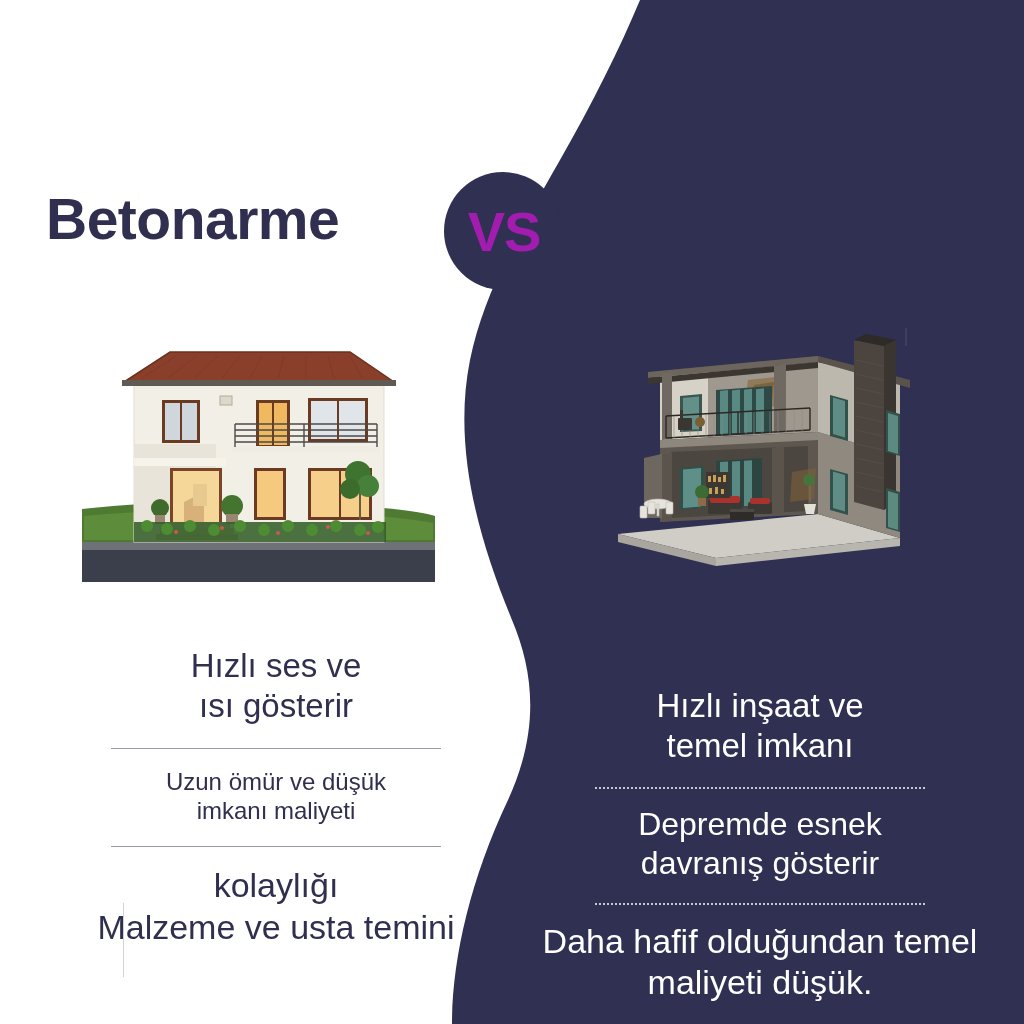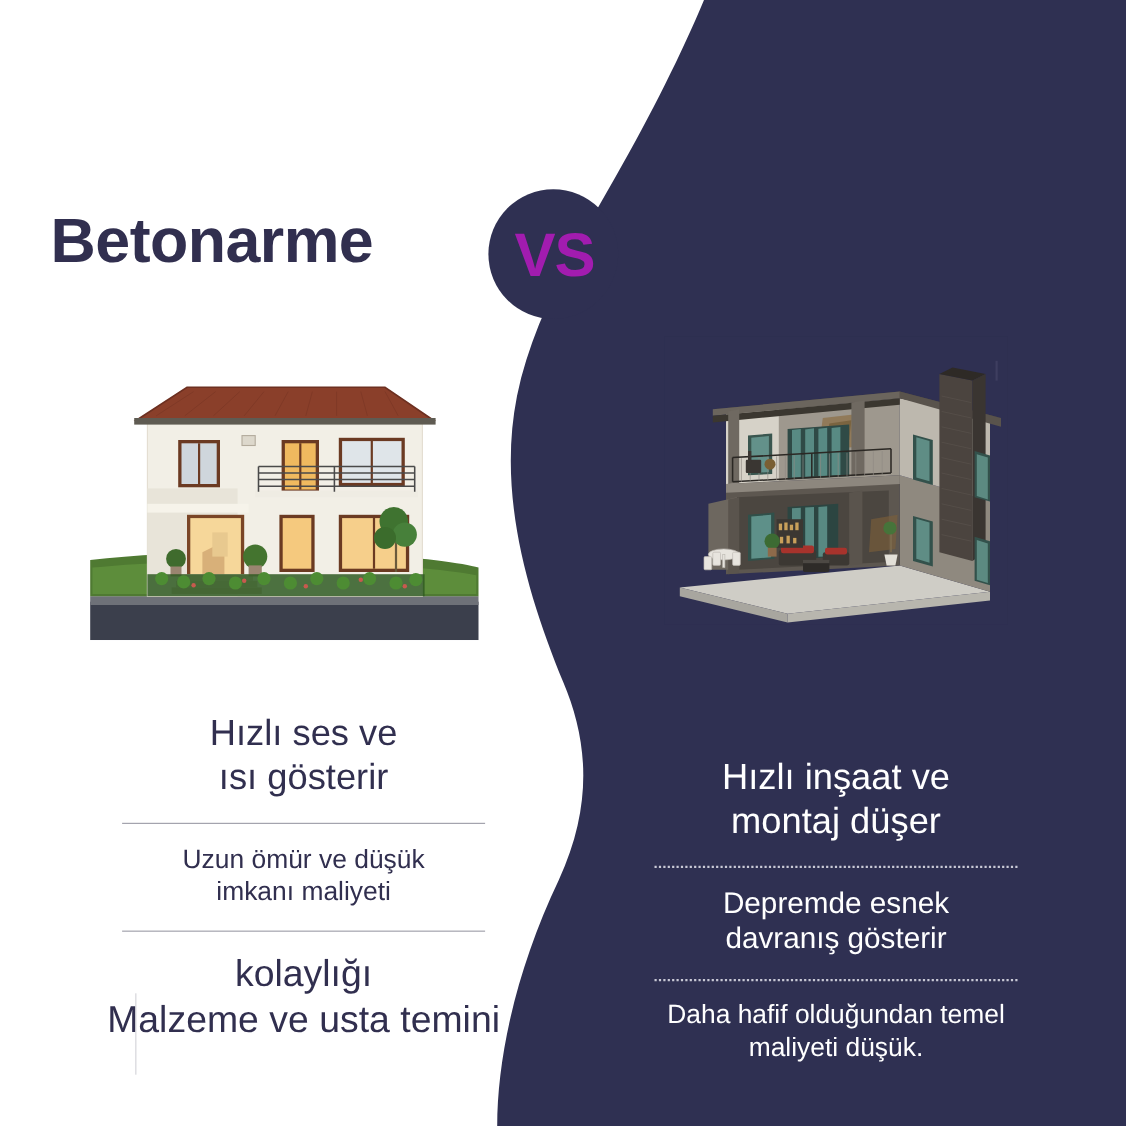--- a/index.html
+++ b/index.html
@@ -80,26 +80,26 @@
   .feat {
     text-align:center;
     line-height:1.22;
     font-weight:400;
     width:100%;
   }
   #col-left .feat  { color:#312F4F; }
   #col-right .feat { color:#FFFFFF; }
 
   .feat.s1 { font-size:33px; }
-  .feat.s2 { font-size:27px; }
+  .feat.s2 { font-size:32px; }
   .feat.s3 { font-size:33px; }
 
   #col-left  .feat.s2 { font-size:24px; }
   #col-left  .feat.s3 { font-size:34px; }
-  #col-right .feat.s3 { font-size:24px; }
+  #col-right .feat.s3 { font-size:34px; }
 
   .rule-solid {
     height:1px;
     background:#9b9ba6;
     margin:21px 0 18px 0;
     width:330px;
   }
   .rule-dotted {
     height:0;
     border-top:2px dotted #c9c9d6;
@@ -446,21 +446,21 @@
       <div>Malzeme ve usta temini</div>
     </div>
   </div>
 
   <div id="artifact-vline"></div>
 
   <div class="col" id="col-right">
 
     <div class="feat s1">
       <div>Hızlı inşaat ve</div>
-      <div>montaj düşer</div>
+      <div>temel imkanı</div>
     </div>
 
     <div class="rule-dotted"></div>
 
     <div class="feat s2">
       <div>Depremde esnek</div>
       <div>davranış gösterir</div>
     </div>
 
     <div class="rule-dotted"></div>

